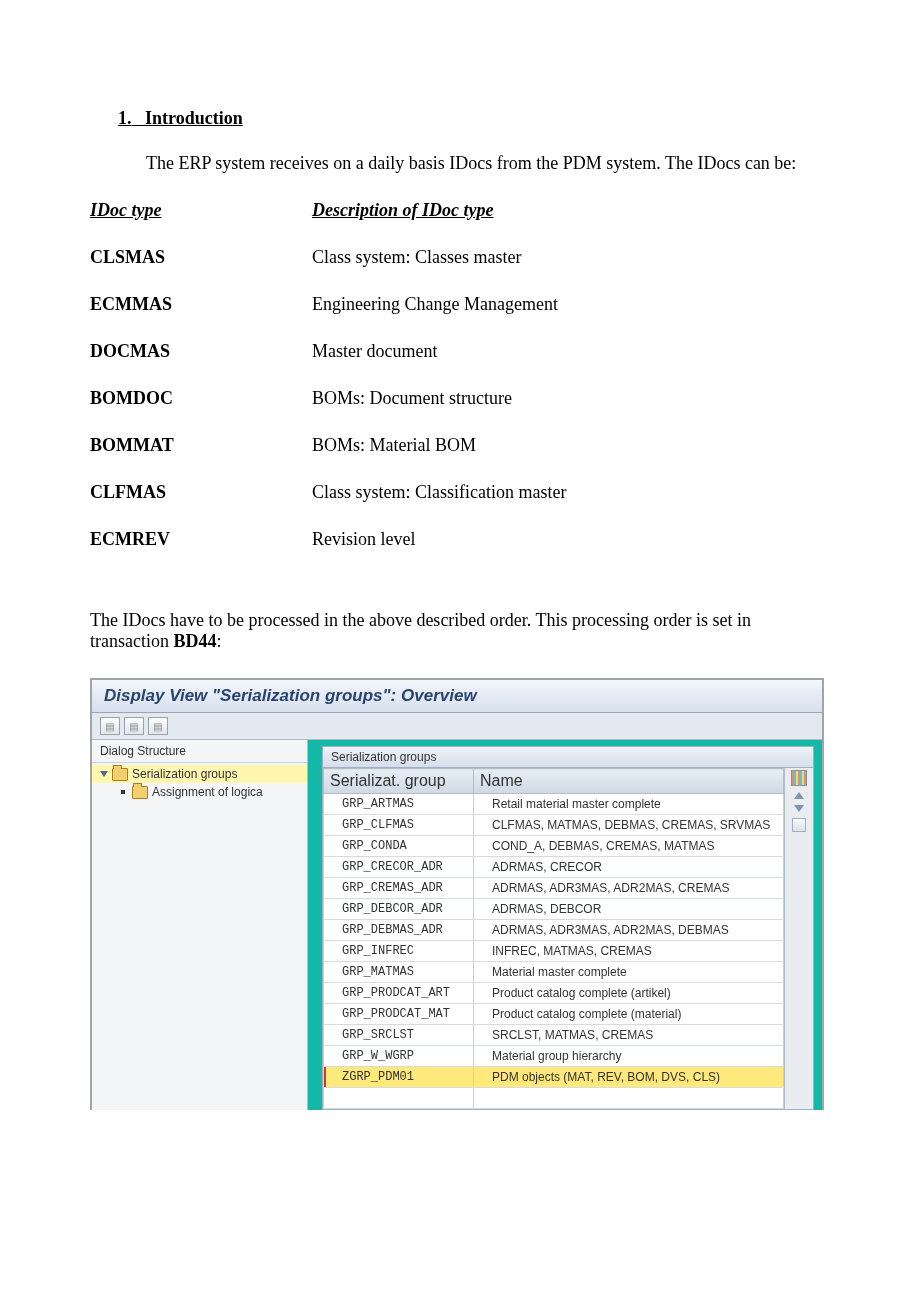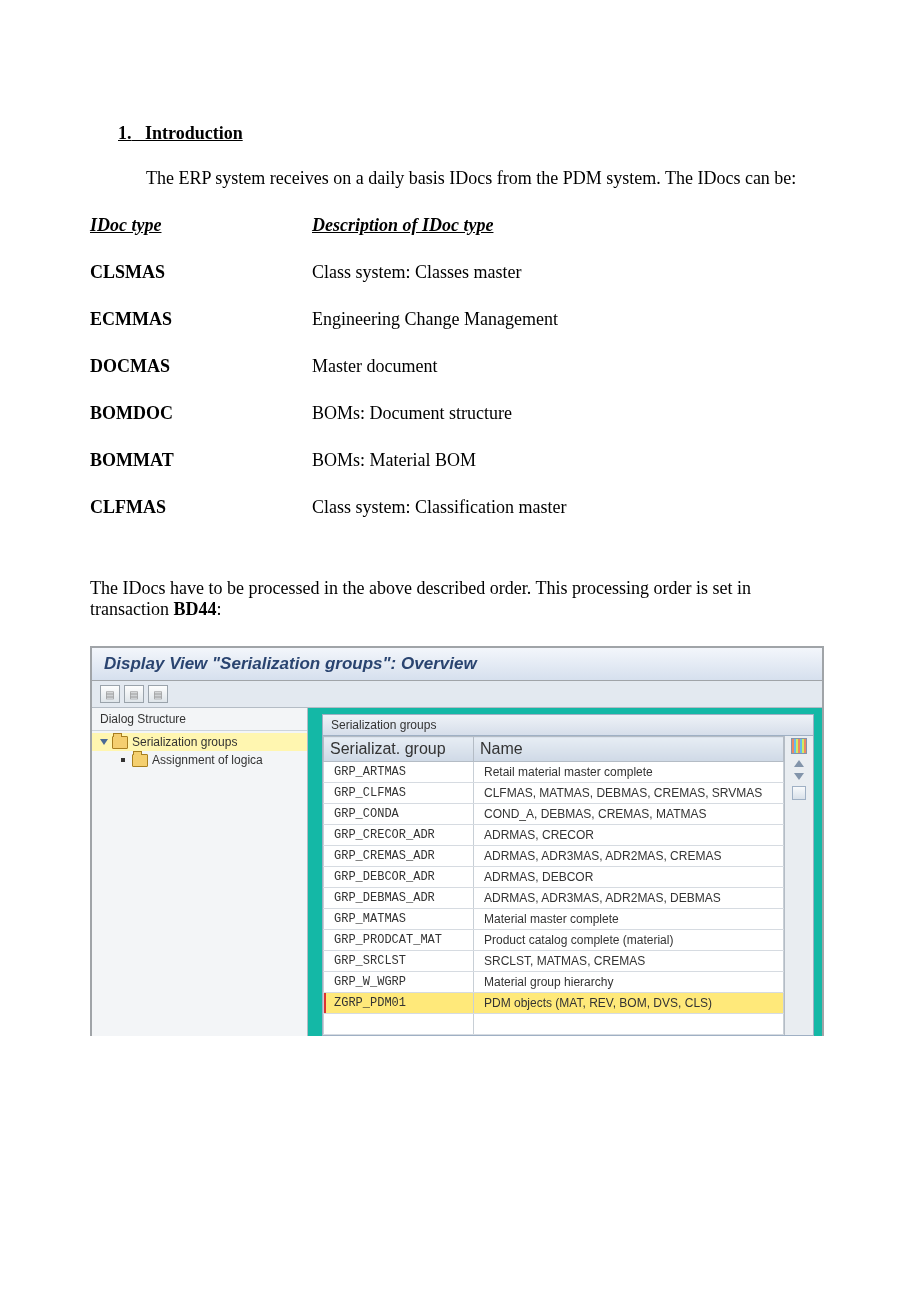--- a/index.html
+++ b/index.html
@@ -5,21 +5,21 @@
   body {
     margin: 0;
     padding: 0;
     background: #ffffff;
     font-family: "Times New Roman", Times, serif;
     font-size: 18px;
     color: #000;
   }
   .page {
     width: 920px;
-    margin: 15px auto;
+    margin: 0 auto;
     padding: 108px 90px 40px 90px;
     box-sizing: border-box;
   }
   .section-heading {
     font-weight: bold;
     text-decoration: underline;
     margin-bottom: 24px;
     margin-left: 28px;
   }
   .intro-para {
@@ -165,21 +165,21 @@
     border:1px solid #b4bcc5;
     text-align:left;
     font-weight: normal;
     padding: 3px 6px;
     font-size: 16px;
   }
   .sap-grid td {
     border-left:1px solid #c8cfd6;
     border-right:1px solid #c8cfd6;
     border-bottom:1px solid #d6dbe1;
-    padding: 3px 10px;
+    padding: 3px 18px;
     background:#fff;
     white-space: nowrap;
     overflow: hidden;
     font-family: "Courier New", monospace;
     font-size: 12px;
   }
   .sap-grid td.name-col {
     font-family: Arial, Helvetica, sans-serif;
   }
   .sap-grid .hl td {
@@ -252,20 +252,24 @@
           <td class="idoc-type-cell">BOMDOC</td>
           <td>BOMs: Document structure</td>
         </tr>
         <tr>
           <td class="idoc-type-cell">BOMMAT</td>
           <td>BOMs: Material BOM</td>
         </tr>
         <tr>
           <td class="idoc-type-cell">CLFMAS</td>
           <td>Class system: Classification master</td>
+        </tr>
+        <tr>
+          <td class="idoc-type-cell">ECMREV</td>
+          <td>Revision level</td>
         </tr>
       </tbody>
   </table>
 
   <p class="order-para">
     <span>The IDocs have to be processed in the above described order. This processing order is set in transaction </span><span class="txcode">BD44</span><span>:</span>
   </p>
 
   <div class="sap-window">
     <div class="sap-title">Display View "Serialization groups": Overview</div>
@@ -334,22 +338,30 @@
                 </tr>
                 <tr>
                   <td>GRP_DEBCOR_ADR</td>
                   <td class="name-col">ADRMAS, DEBCOR</td>
                 </tr>
                 <tr>
                   <td>GRP_DEBMAS_ADR</td>
                   <td class="name-col">ADRMAS, ADR3MAS, ADR2MAS, DEBMAS</td>
                 </tr>
                 <tr>
+                  <td>GRP_INFREC</td>
+                  <td class="name-col">INFREC, MATMAS, CREMAS</td>
+                </tr>
+                <tr>
                   <td>GRP_MATMAS</td>
                   <td class="name-col">Material master complete</td>
+                </tr>
+                <tr>
+                  <td>GRP_PRODCAT_ART</td>
+                  <td class="name-col">Product catalog complete (artikel)</td>
                 </tr>
                 <tr>
                   <td>GRP_PRODCAT_MAT</td>
                   <td class="name-col">Product catalog complete (material)</td>
                 </tr>
                 <tr>
                   <td>GRP_SRCLST</td>
                   <td class="name-col">SRCLST, MATMAS, CREMAS</td>
                 </tr>
                 <tr>

